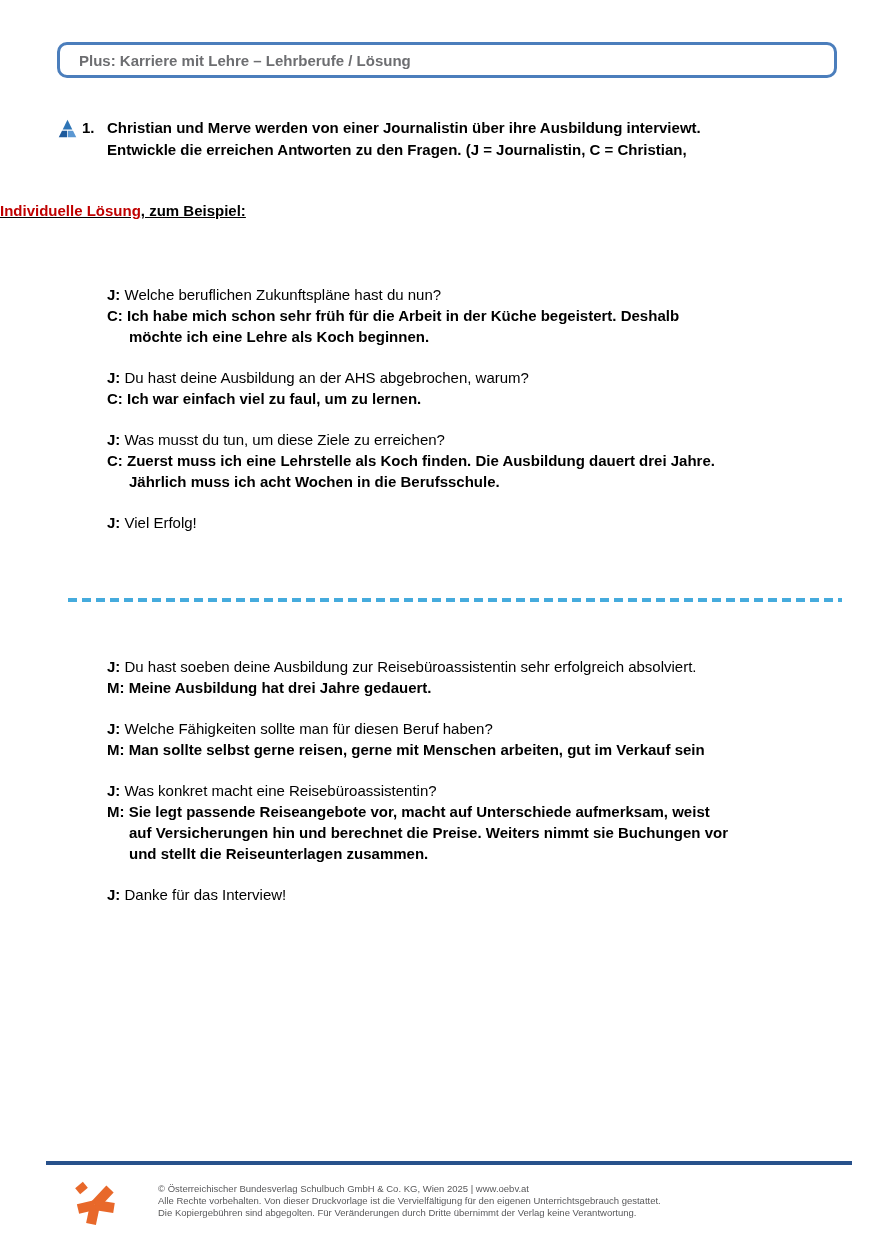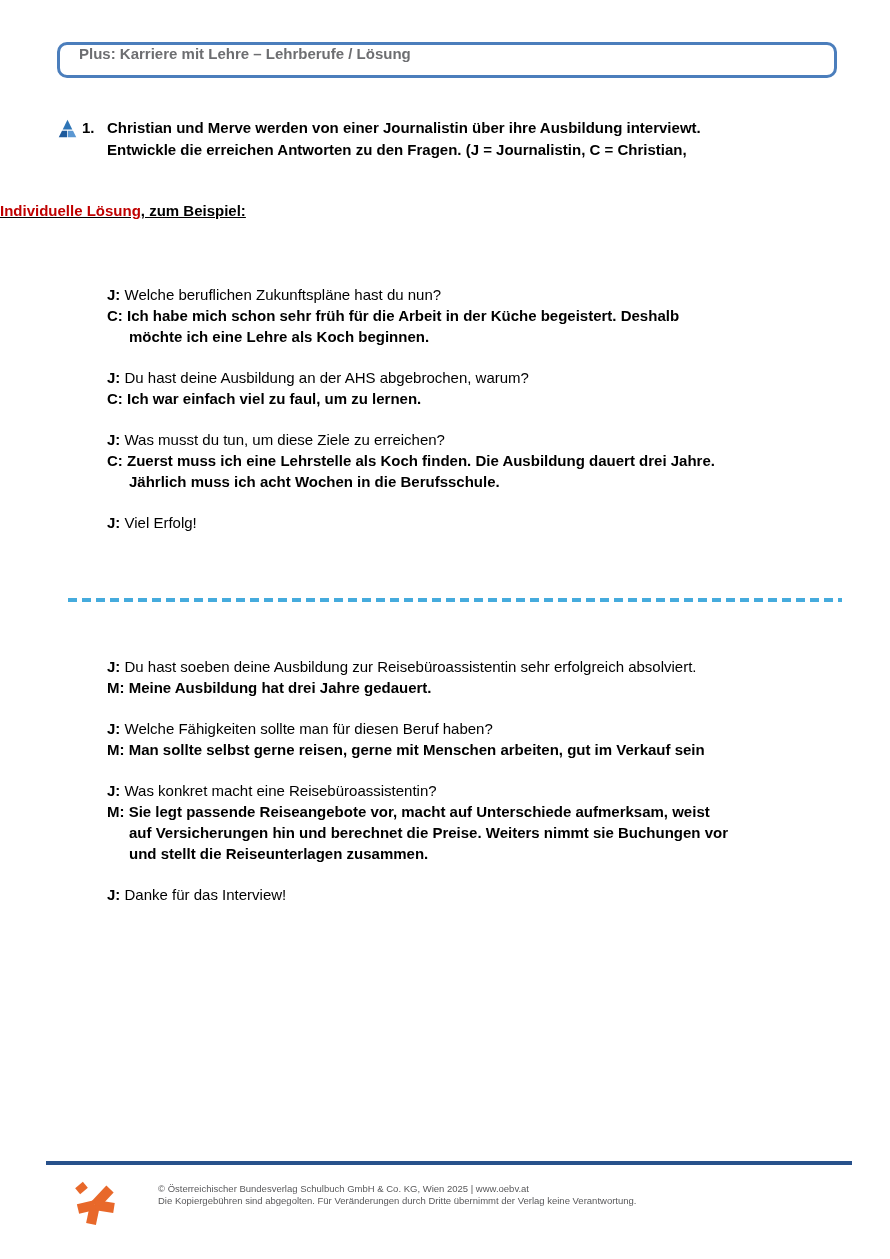--- a/index.html
+++ b/index.html
@@ -15,20 +15,21 @@
 
   
   .header-box {
     position: absolute;
     left: 57px; top: 42px;
     width: 780px; height: 36px;
     box-sizing: border-box;
     border: 3px solid var(--accent_blue, #4b7ebc);
     border-radius: 10px;
     display: flex;
+    align-items: center;
     padding-left: 19px;
   }
   .header-title {
     font-size: 15px;
     font-weight: bold;
     color: var(--header_gray, #6d6e71);
     white-space: nowrap;
   }
 
   
@@ -213,16 +214,17 @@
         <line x1="21" y1="25" x2="36" y2="9"></line>
         <line x1="21" y1="25" x2="40" y2="28"></line>
         <line x1="21" y1="25" x2="17" y2="44"></line>
         <line x1="21" y1="25" x2="4" y2="29"></line>
       </g>
     </svg>
   </span>
 
   <div class="ftext">
     <div>© Österreichischer Bundesverlag Schulbuch GmbH &amp; Co. KG, Wien 2025 | www.oebv.at</div>
+    <div>Alle Rechte vorbehalten. Von dieser Druckvorlage ist die Vervielfältigung für den eigenen Unterrichtsgebrauch gestattet.</div>
     <div>Die Kopiergebühren sind abgegolten. Für Veränderungen durch Dritte übernimmt der Verlag keine Verantwortung.</div>
   </div>
 
 </div>
 
 </body></html>

